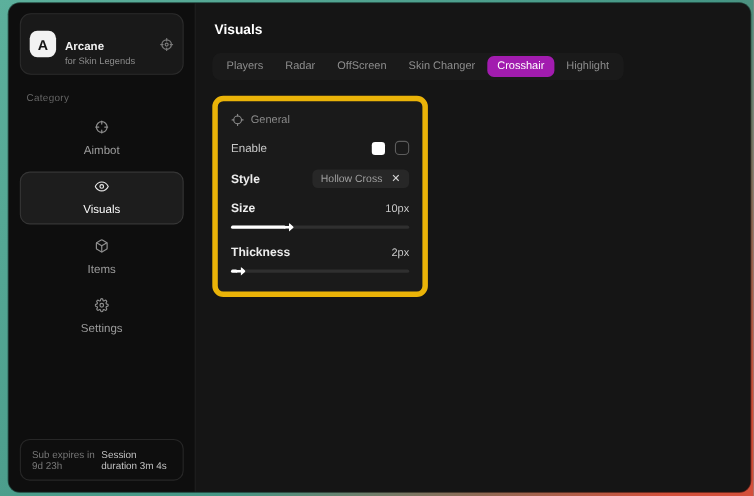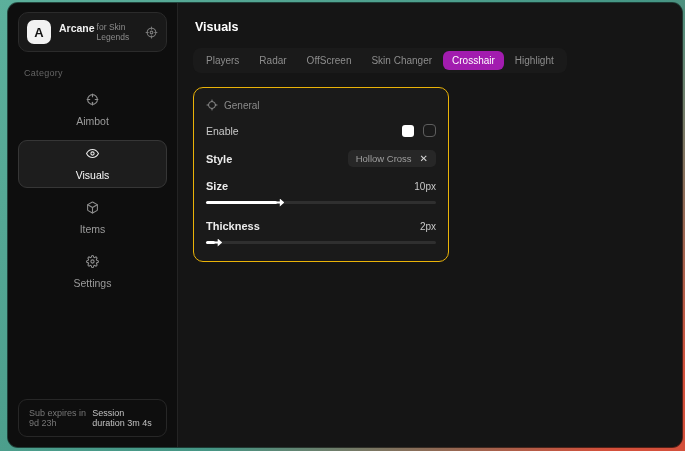--- a/index.html
+++ b/index.html
@@ -22,21 +22,21 @@
   .brand-card {
     display:flex; align-items:center; gap:8px;
     background:#191919; border:1px solid #2b2b2b; border-radius:10px;
     padding:7px 8px;
   }
   .logo {
     width:24px; height:24px; background:#f2f2f2; border-radius:7px;
     display:flex; align-items:center; justify-content:center;
     font-weight:bold; font-size:13px; color:#141414; flex-shrink:0;
   }
-  .brand-text { display:flex; flex-direction:row; gap:2px; }
+  .brand-text { display:flex; flex-direction:column; gap:2px;margin-top:16px; }
   .brand-title { font-size:10.5px; font-weight:bold; color:#f0f0f0; }
   .brand-sub { font-size:8.5px; color:#8b8b8b; }
   .brand-icon { margin-left:auto; color:#7a7a7a; display:flex; }
   .cat-label { margin:16px 6px 8px 6px; font-size:9px; color:#646464; letter-spacing:.3px; }
   .nav-item {
     display:flex; align-items:center; gap:9px;
     padding:6px 9px; margin-bottom:6px; border-radius:9px;
     font-size:10.5px; color:#9b9b9b; border:1px solid transparent;
     cursor:default;
     flex-direction:column;
@@ -60,22 +60,22 @@
     display:flex; align-items:center; gap:2px;
     background:#1a1a1a; border-radius:8px; padding:3px 4px; width:fit-content;
   }
   .tab {
     font-size:10px; color:#8d8d8d; padding:4px 9px; border-radius:6px; cursor:default;
     white-space:nowrap;
   }
   .tab.selected { background:#a21caf; color:#ffffff; }
   
   .panel {
-    margin-top:14px; width:256px;
-    background:#1a1a1a; border:1px solid #eab308; border-radius:10px;
+    margin-top:14px; width:196px;
+    background:#1a1a1a; border:5px solid #eab308; border-radius:10px;
     padding:11px 12px 14px 12px;
   }
   .panel-head { display:flex; align-items:center; gap:6px; color:#8a8a8a; font-size:10px; }
   .panel-head .ico { display:flex; color:#8a8a8a; }
   .row { display:flex; align-items:center; justify-content:space-between; margin-top:13px;gap:36px; }
   .row-label { font-size:10.5px; color:#c9c9c9; }
   .row-label.strong { font-size:11px; font-weight:bold; color:#ececec; }
   .row-value { font-size:10px; color:#c9c9c9;text-align:center; }
   .enable-controls { display:flex; align-items:center; gap:9px; }
   .chk-checked { width:12px; height:12px; background:#ffffff; border-radius:3px; }

